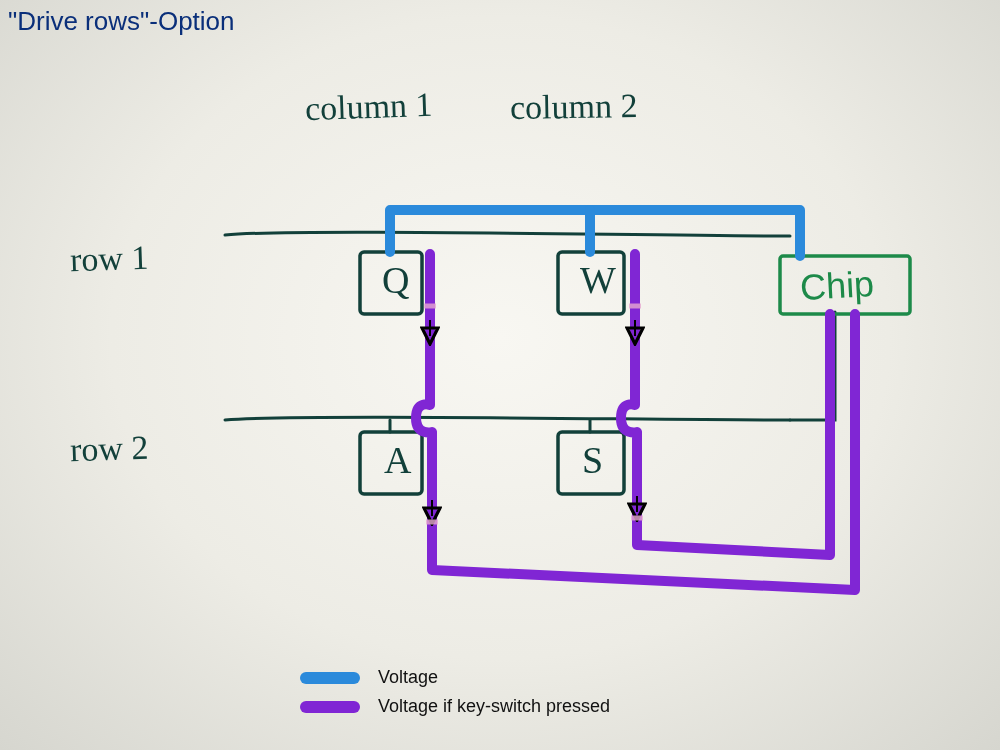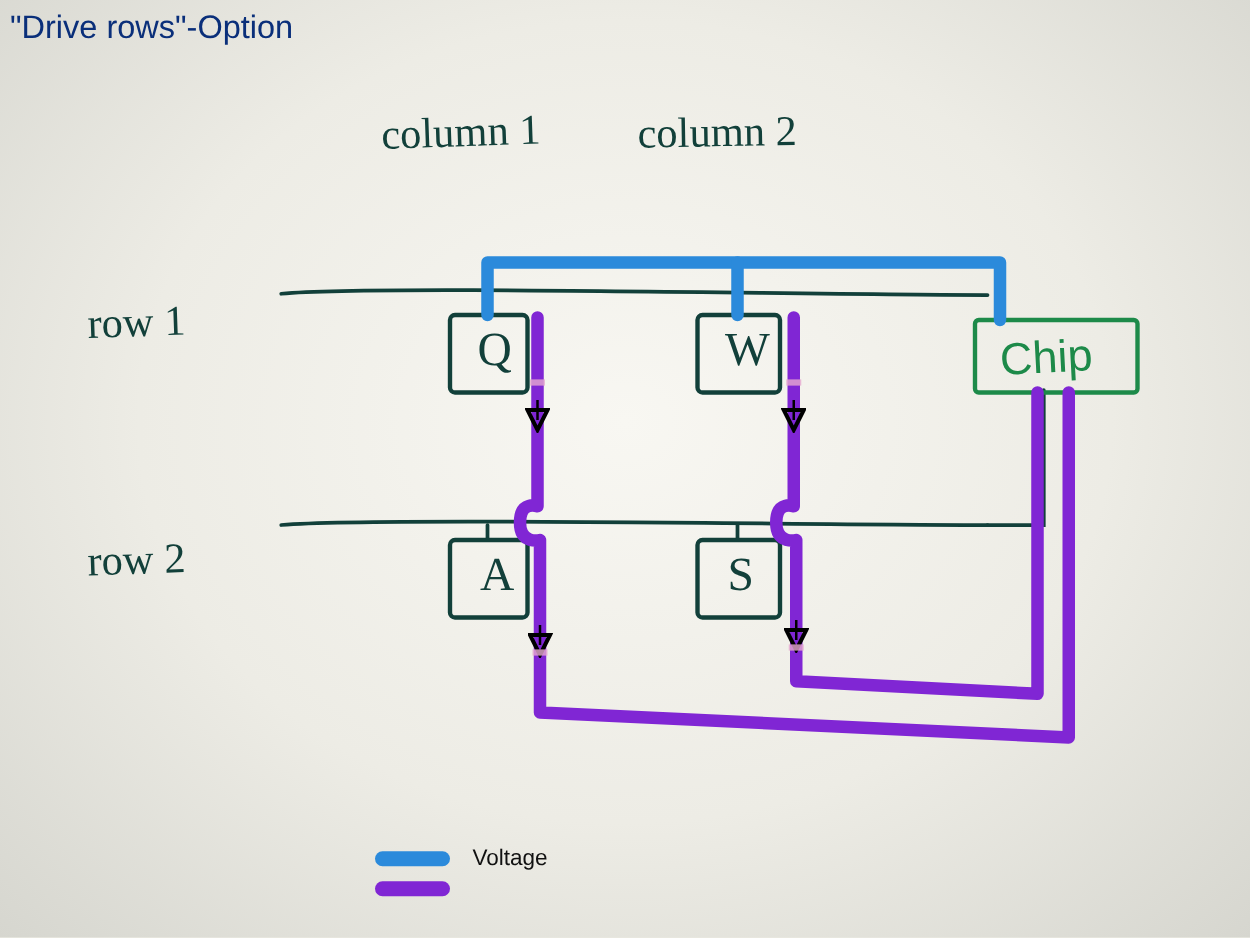--- a/index.html
+++ b/index.html
@@ -139,16 +139,17 @@
     </g>
   </svg>
 
   <div class="legend">
     <div class="legend-row">
       <div class="swatch swatch-blue"></div>
       <span>Voltage</span>
     </div>
     <div class="legend-row">
       <div class="swatch swatch-purple"></div>
+      <span>Voltage if key-switch pressed</span>
     </div>
   </div>
 
 </div>
 
 </body></html>

